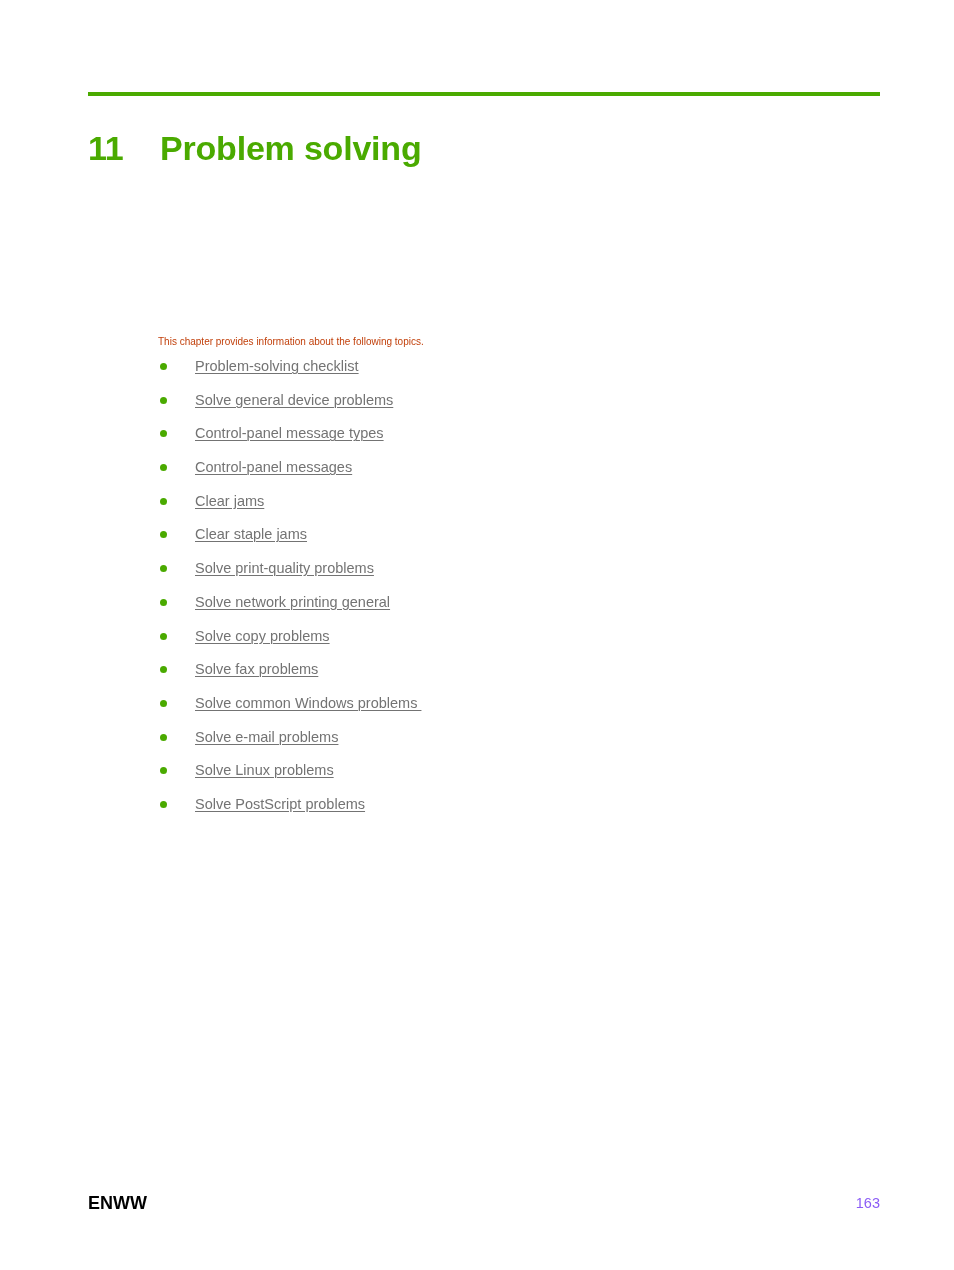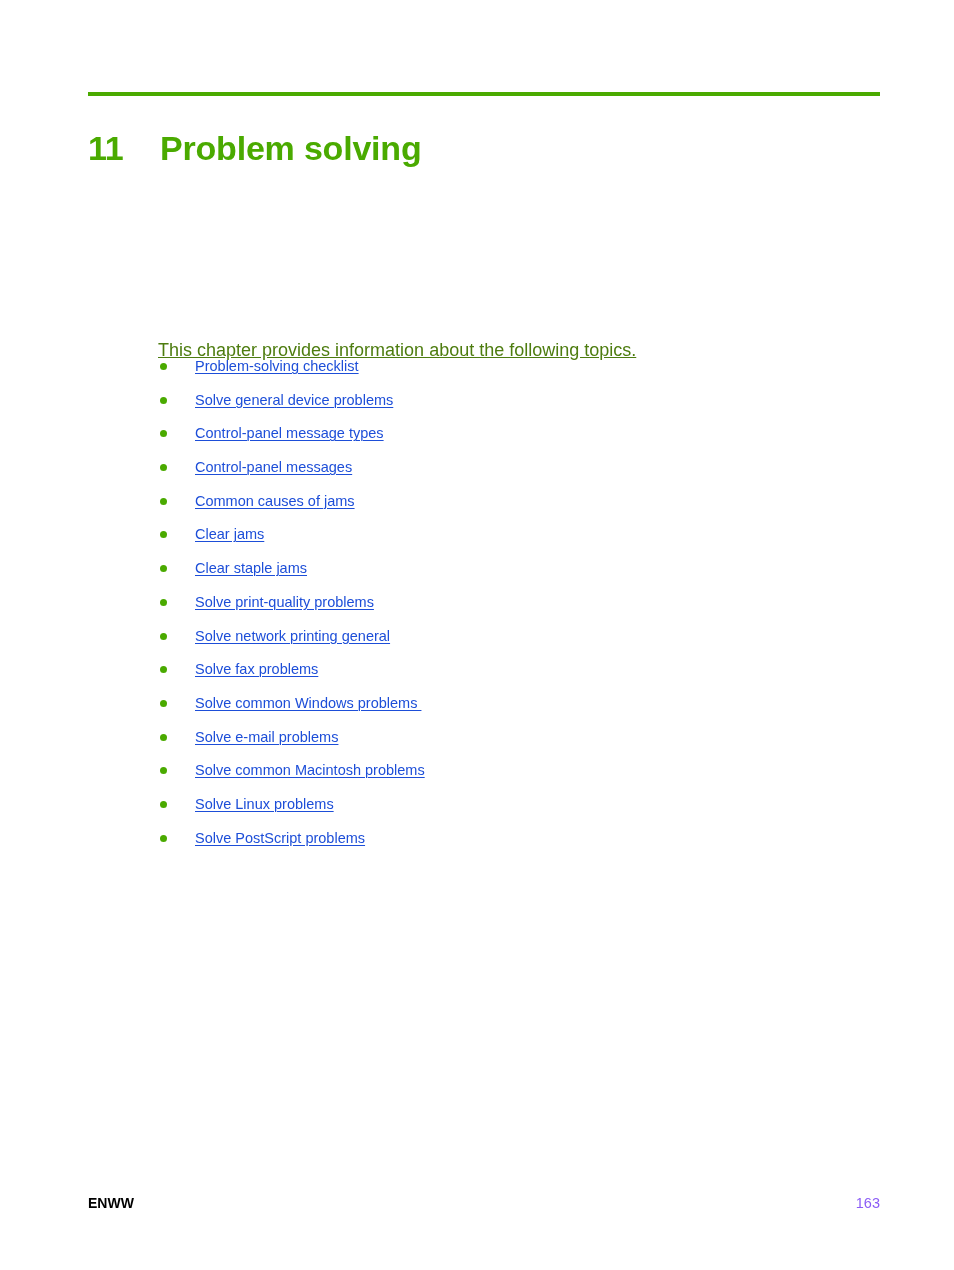--- a/index.html
+++ b/index.html
@@ -55,24 +55,23 @@
   .chapter-name {
     display: inline-block;
   }
 
   
   .intro {
     position: absolute;
     left: 158px;
     top: 322px;
     width: 700px;
-    font-size: 18px;
+    font-size: 10px;
     line-height: 20px;
-    color: #4d7c0f;
-    text-decoration: underline;
+    color: #c2410c;
   }
 
   .topic-list {
     position: absolute;
     left: 158px;
     top: 356px;
     width: 720px;
     margin: 0;
     padding: 0;
     list-style: none;
@@ -92,41 +91,41 @@
     width: 7px;
     height: 7px;
     border-radius: 50%;
     background: #4aaa00;
   }
 
   .topic-link {
     display: inline-block;
     font-size: 14.5px;
     line-height: 20px;
-    color: #1d4ed8;
+    color: #737373;
     text-decoration: underline;
     text-decoration-thickness: 1px;
     text-underline-offset: 2px;
     white-space: pre;
     cursor: pointer;
   }
 
   
   .footer {
     position: absolute;
     left: 88px;
     top: 1193px;
     width: 792px;
     height: 20px;
   }
   .footer-left {
     position: absolute;
     left: 0;
     top: 0;
-    font-size: 14px;
+    font-size: 18px;
     line-height: 20px;
     font-weight: bold;
     color: #000000;
   }
   .footer-right {
     position: absolute;
     right: 0;
     top: 0;
     font-size: 14.5px;
     line-height: 20px;
@@ -143,29 +142,28 @@
 
   <h1 class="chapter-title"><span class="chapter-number">11</span><span class="chapter-name">Problem solving</span></h1>
 
   <p class="intro">This chapter provides information about the following topics.</p>
 
   <ul class="topic-list">
       <li class="topic-item"><span class="topic-bullet"></span><a class="topic-link">Problem-solving checklist</a></li>
       <li class="topic-item"><span class="topic-bullet"></span><a class="topic-link">Solve general device problems</a></li>
       <li class="topic-item"><span class="topic-bullet"></span><a class="topic-link">Control-panel message types</a></li>
       <li class="topic-item"><span class="topic-bullet"></span><a class="topic-link">Control-panel messages</a></li>
-      <li class="topic-item"><span class="topic-bullet"></span><a class="topic-link">Common causes of jams</a></li>
       <li class="topic-item"><span class="topic-bullet"></span><a class="topic-link">Clear jams</a></li>
       <li class="topic-item"><span class="topic-bullet"></span><a class="topic-link">Clear staple jams</a></li>
       <li class="topic-item"><span class="topic-bullet"></span><a class="topic-link">Solve print-quality problems</a></li>
       <li class="topic-item"><span class="topic-bullet"></span><a class="topic-link">Solve network printing general</a></li>
+      <li class="topic-item"><span class="topic-bullet"></span><a class="topic-link">Solve copy problems</a></li>
       <li class="topic-item"><span class="topic-bullet"></span><a class="topic-link">Solve fax problems</a></li>
       <li class="topic-item"><span class="topic-bullet"></span><a class="topic-link">Solve common Windows problems </a></li>
       <li class="topic-item"><span class="topic-bullet"></span><a class="topic-link">Solve e-mail problems</a></li>
-      <li class="topic-item"><span class="topic-bullet"></span><a class="topic-link">Solve common Macintosh problems</a></li>
       <li class="topic-item"><span class="topic-bullet"></span><a class="topic-link">Solve Linux problems</a></li>
       <li class="topic-item"><span class="topic-bullet"></span><a class="topic-link">Solve PostScript problems</a></li>
     </ul>
 
   <div class="footer">
     <span class="footer-left">ENWW</span>
     <span class="footer-right">163</span>
   </div>
 
 </div>

